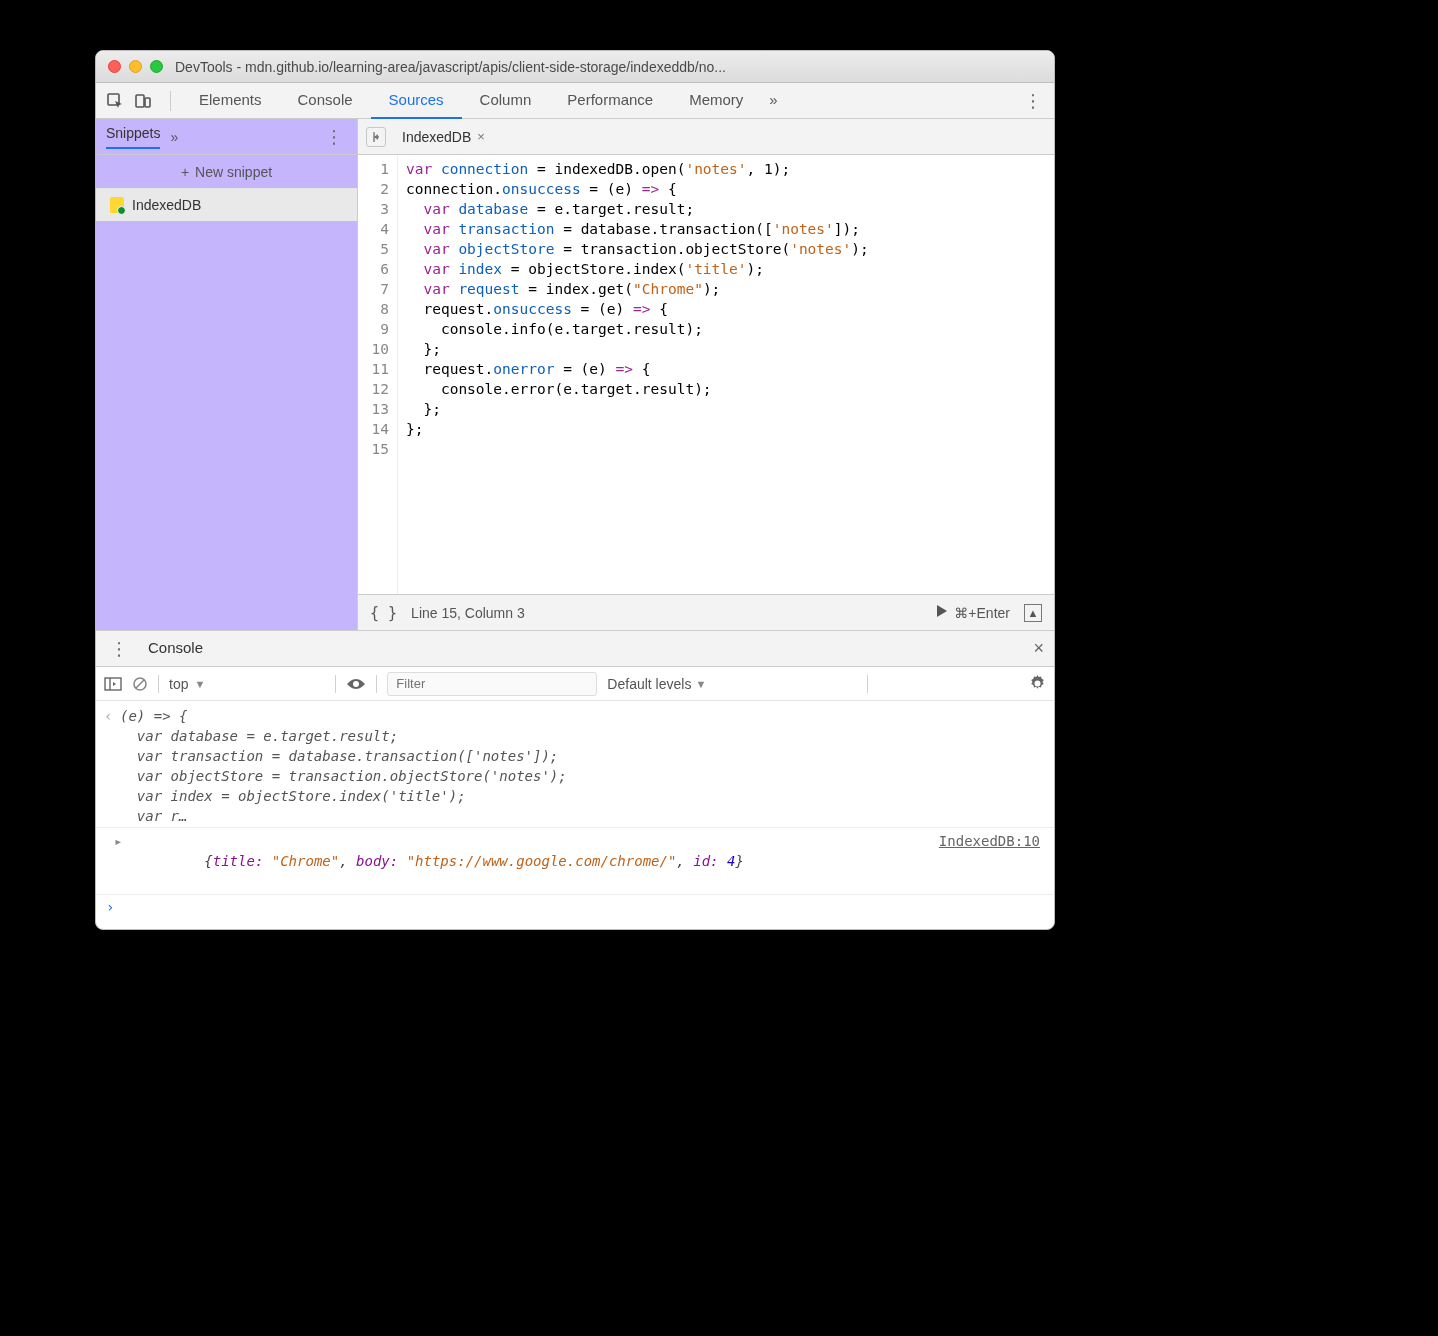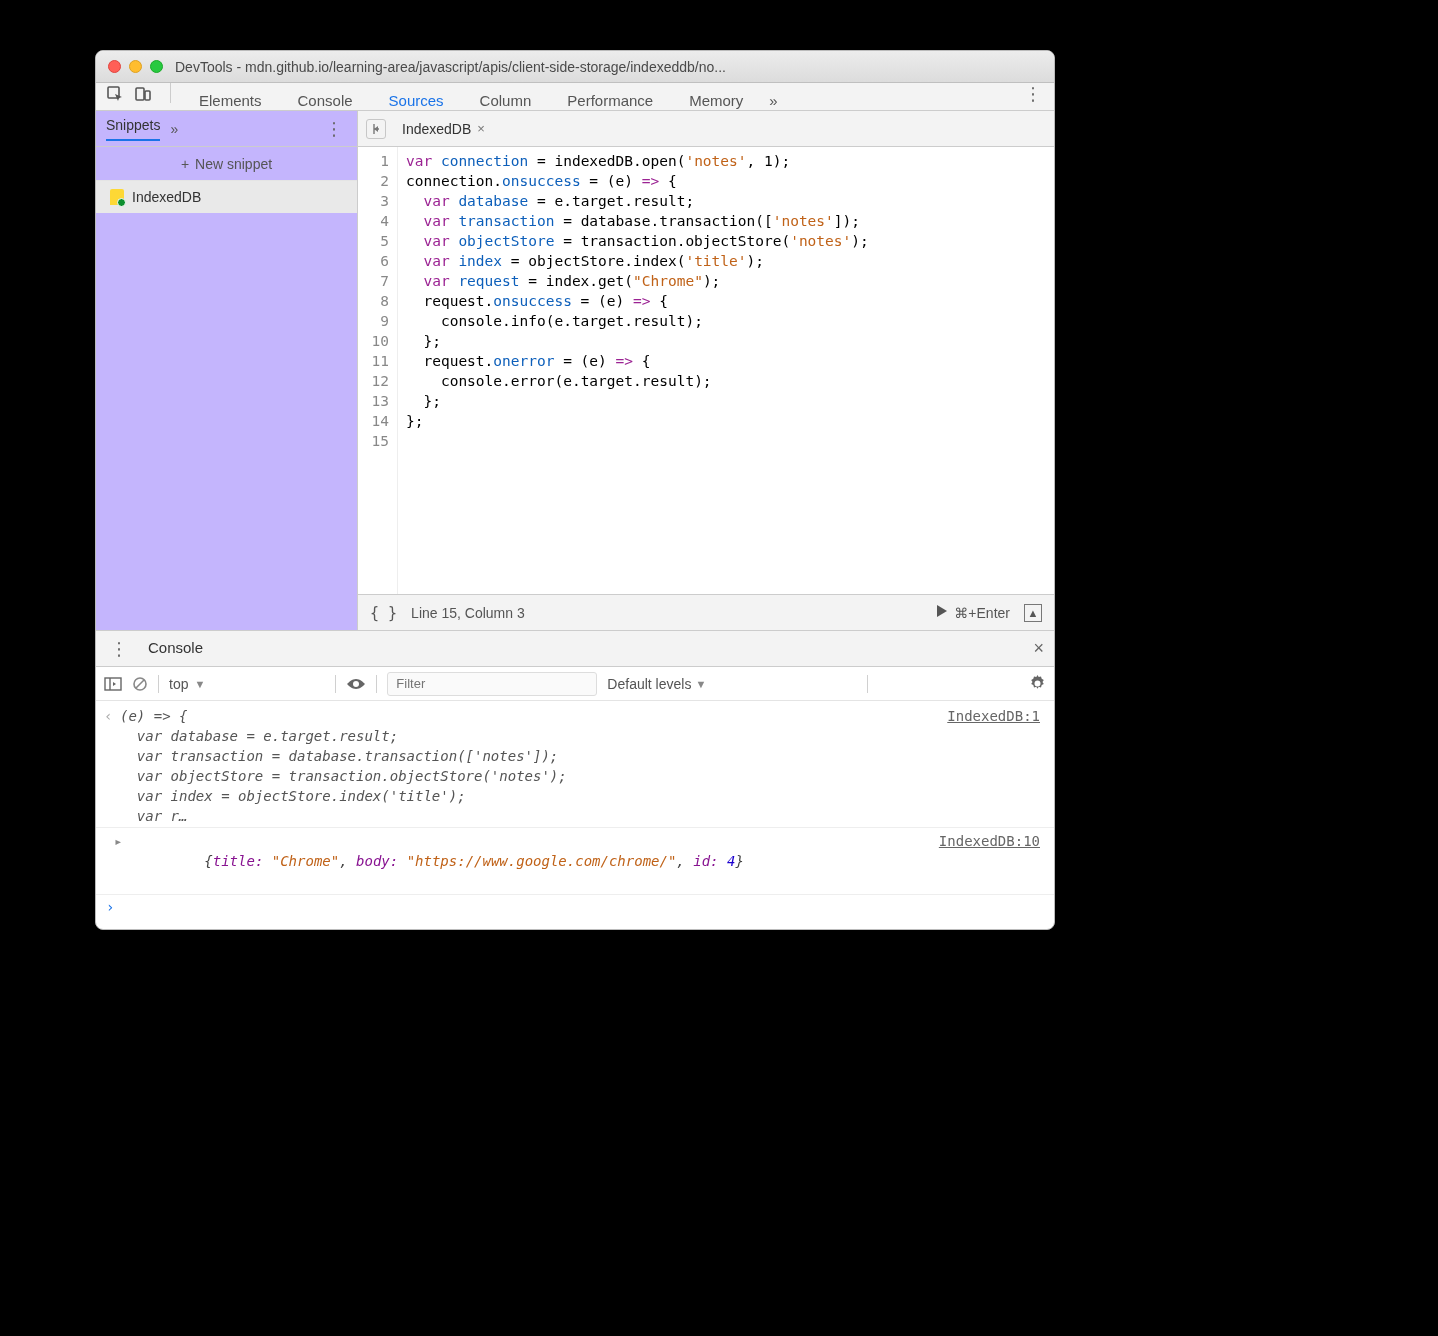--- a/index.html
+++ b/index.html
@@ -28,21 +28,21 @@
     flex-shrink: 0;
   }
   .traffic { display: flex; gap: 8px; margin-right: 12px; }
   .dot { width: 13px; height: 13px; border-radius: 50%; }
   .dot.red { background:#ff5f57; border:1px solid #e0443e; }
   .dot.yellow { background:#ffbd2e; border:1px solid #dea123; }
   .dot.green { background:#28c940; border:1px solid #1aab29; }
   .title { font-size: 14px; color:#4a4a4a; white-space: nowrap; overflow: hidden; text-overflow: ellipsis; }
   
   .toolbar {
-    height: 28px; display:flex; 
+    height: 36px; display:flex; align-items:center;
     border-bottom: 1px solid #ccc; background:#f3f3f3;
     padding: 0 8px;
     flex-shrink: 0;
   }
   .tb-icon { width:22px; height:22px; display:flex; align-items:center; justify-content:center; color:#555; margin-right:6px; cursor:pointer; }
   .tb-sep { width:1px; height:20px; background:#ccc; margin:0 10px; }
   .tabs { display:flex; gap:0; }
   .tab { padding: 0 18px; height:36px; display:flex; align-items:center; color:#555; font-size:15px; cursor:pointer; border-bottom:2px solid transparent; }
   .tab.active { color:#1a73e8; border-bottom-color:#1a73e8; }
   .more-dots { margin-left:auto; width:26px; text-align:center; color:#666; cursor:pointer; font-size:18px; }
@@ -256,21 +256,20 @@
     </div>
     <div class="console-body">
       <div class="log-row">
         <div class="log-gutter" style="color:#aaa">‹</div>
         <div class="log-content" id="fnblock">(e) =&gt; {
   var database = e.target.result;
   var transaction = database.transaction(['notes']);
   var objectStore = transaction.objectStore('notes');
   var index = objectStore.index('title');
   var r…</div>
-        <div class="log-src">IndexedDB:1</div>
       </div>
       <div class="log-row obj-row">
         <div class="log-gutter" style="padding-left:10px;color:#888">▸</div>
         <div class="log-content">
           <span>{</span><span class="obj-key">title:</span> <span class="obj-str">"Chrome"</span>, <span class="obj-key">body:</span> <span class="obj-str">"https://www.google.com/chrome/"</span>, <span class="obj-key">id:</span> <span class="obj-num">4</span><span>}</span>
         </div>
         <div class="log-src">IndexedDB:10</div>
       </div>
       <div class="prompt-row">
         <span>›</span>

